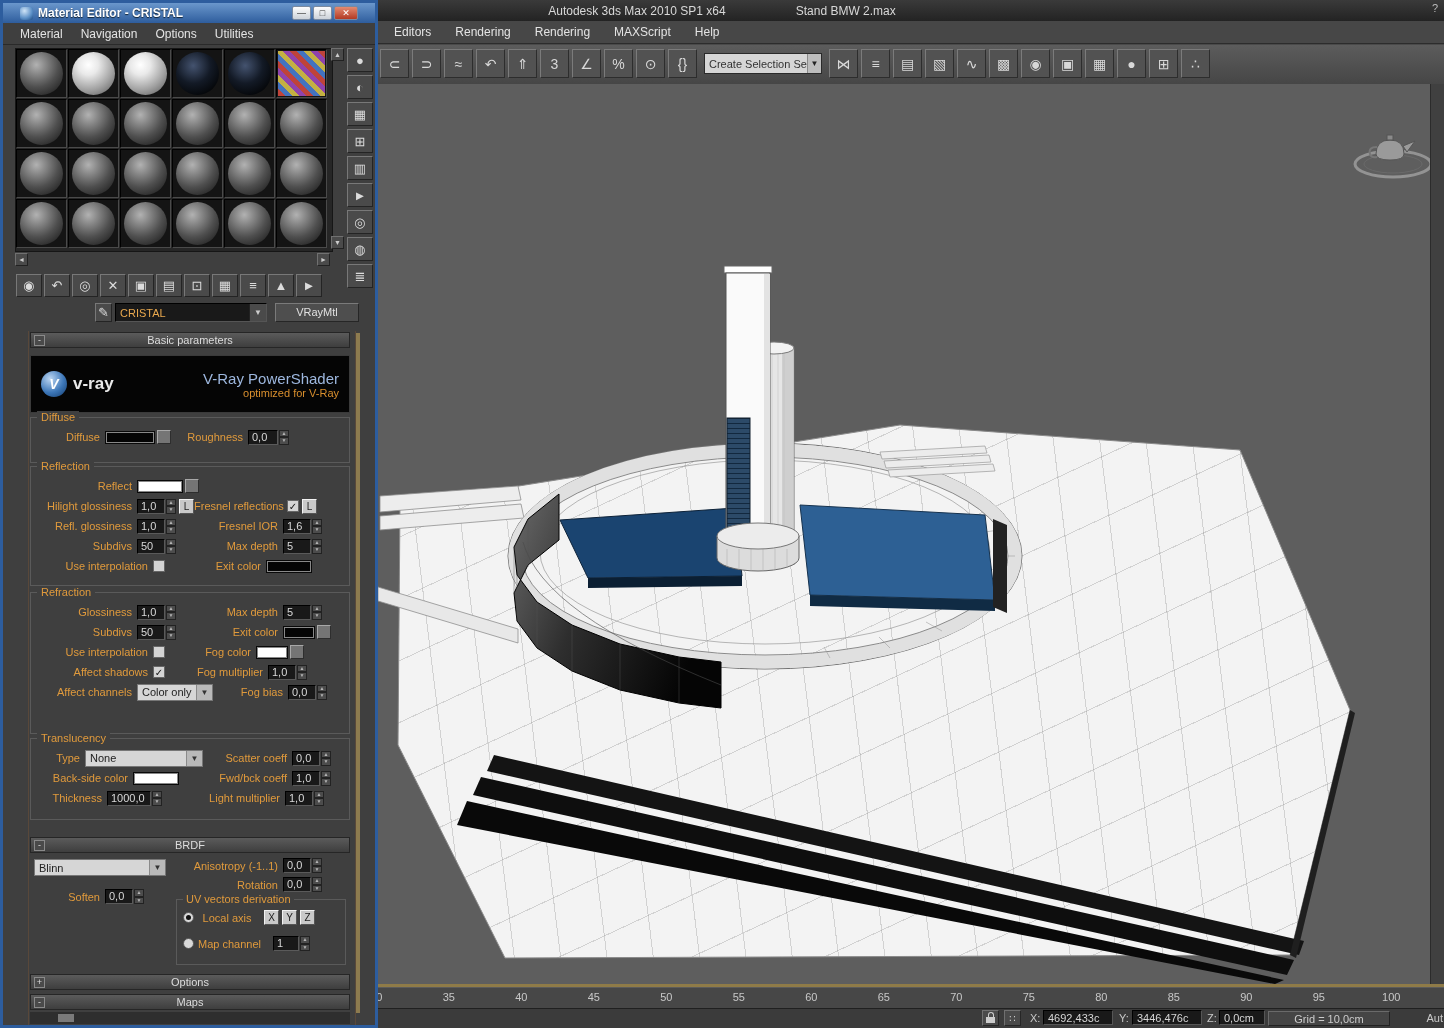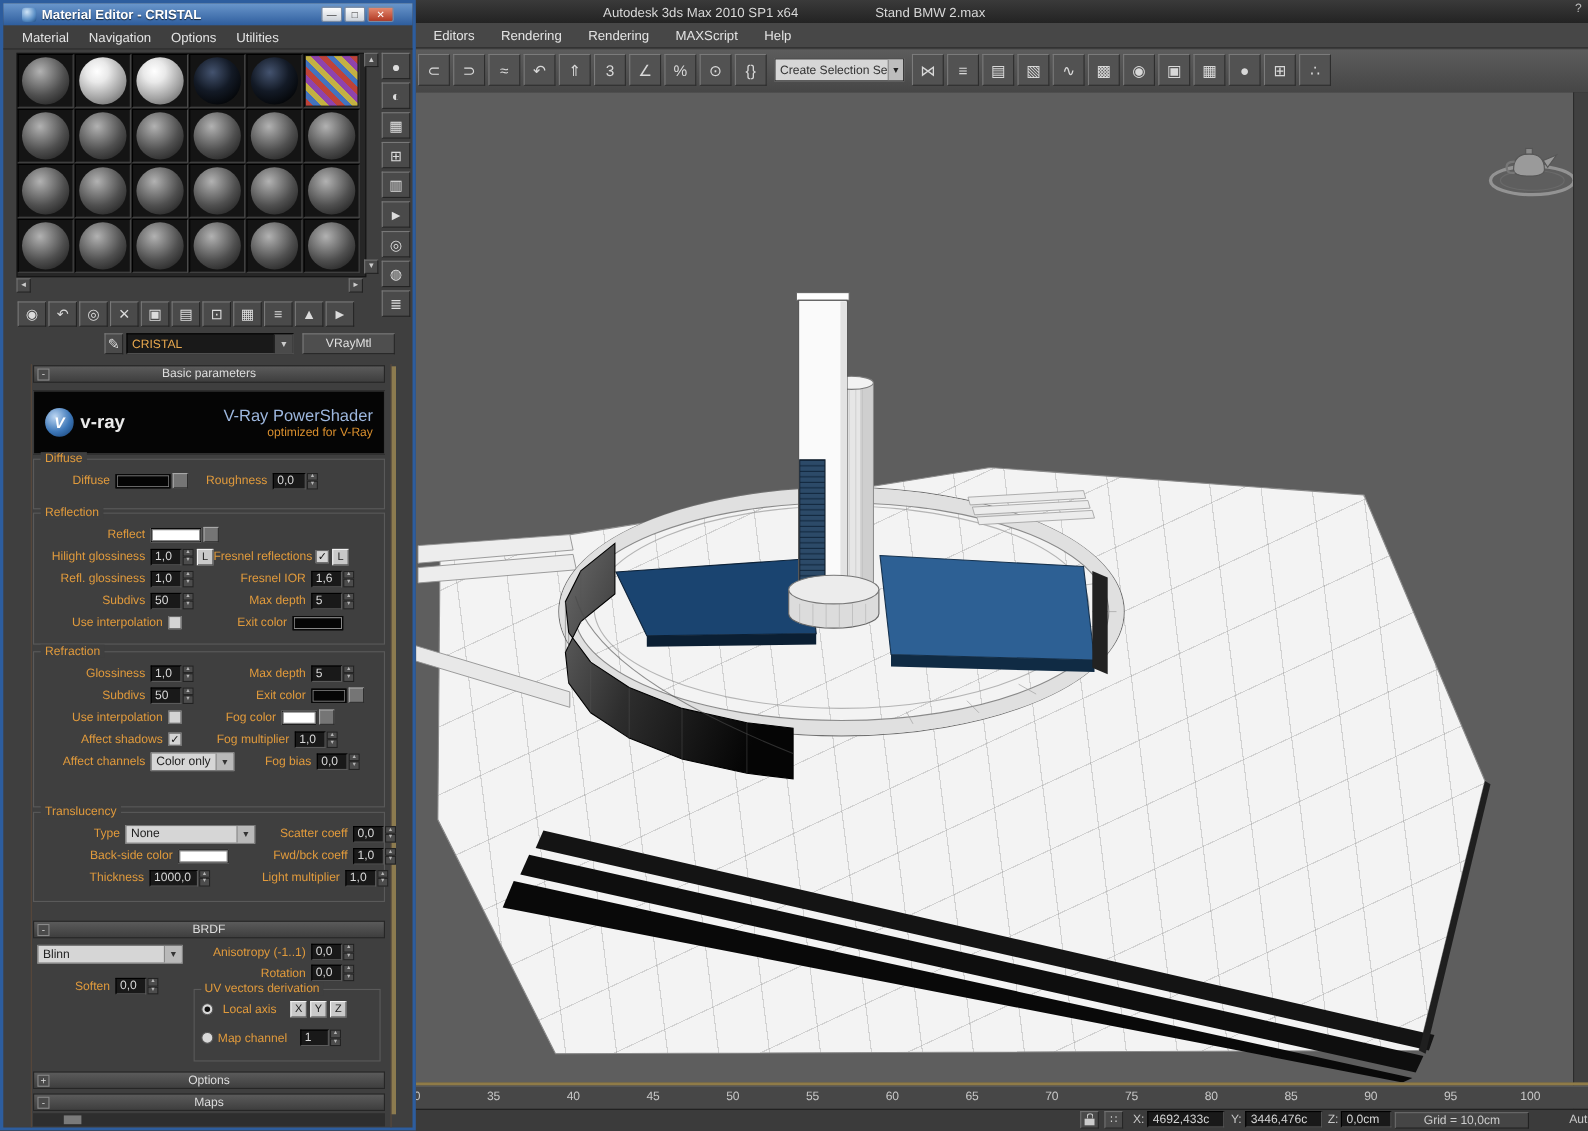--- a/index.html
+++ b/index.html
@@ -711,21 +711,21 @@
           <span class="lab" style="width:70px;">Fog bias</span>
           <span class="num" style="width:28px;">0,0</span>
           <span class="spin">
               <i>▲</i>
               <i>▼</i>
             </span>
         </div>
       </div>
     </div>
 
-    <div class="grp" style="top:735px;height:82px;padding-left:29px;">
+    <div class="grp" style="top:735px;height:82px;">
       <span class="gt">Translucency</span>
       <div class="body">
         <div class="row">
           <span class="lab" style="width:44px;">Type</span>
           <span class="combo" style="width:118px;">
             <span>None</span>
               <b>▼</b>
           </span>
           <span class="lab" style="width:84px;">Scatter coeff</span>
           <span class="num" style="width:28px;">0,0</span>

